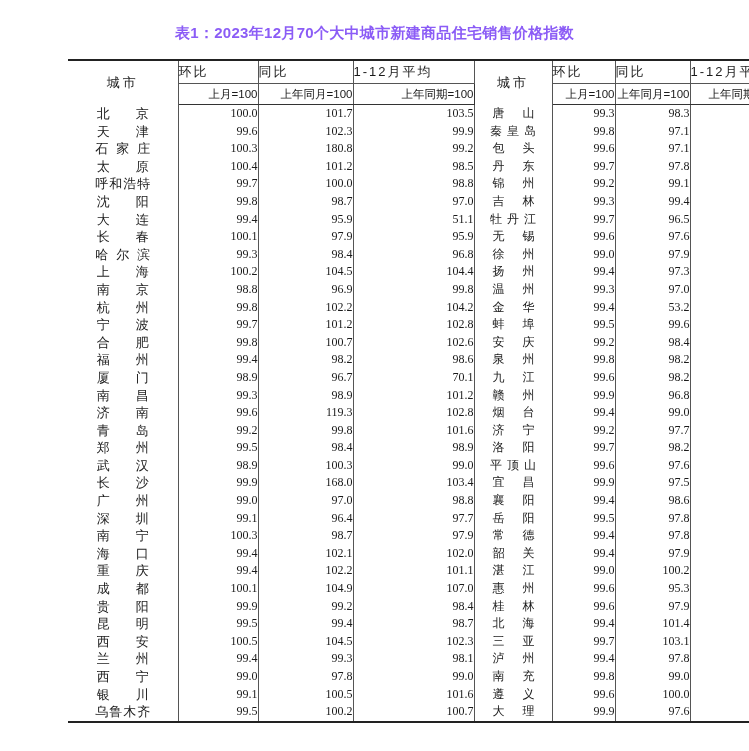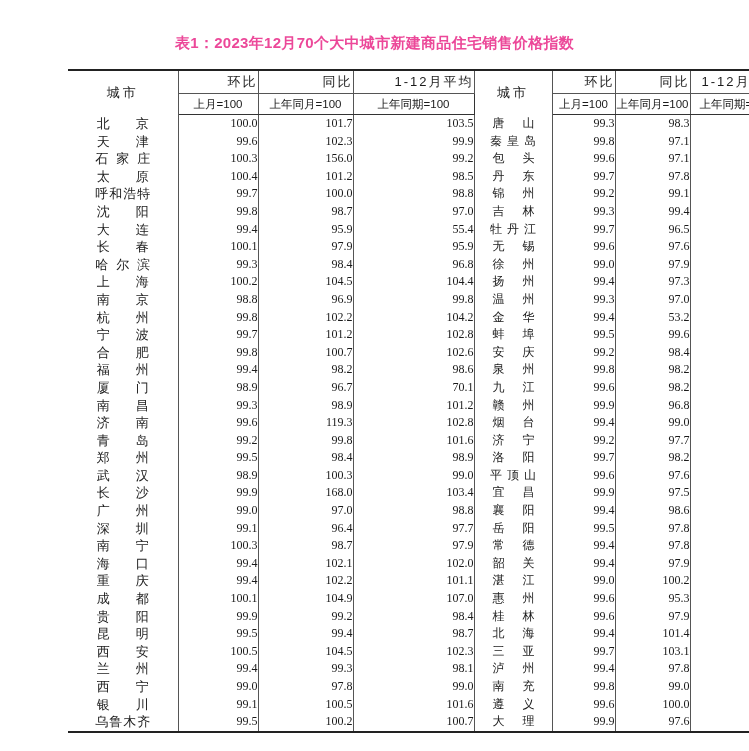--- a/index.html
+++ b/index.html
@@ -18,24 +18,24 @@
     width: 749px;
     height: 751px;
     position: relative;
     box-sizing: border-box;
   }
   .title {
     text-align: center;
     font-size: 15px;
     font-weight: bold;
     letter-spacing: 0.3px;
-    padding-top: 34px;
+    padding-top: 24px;
     padding-bottom: 16px;
     font-family: "Liberation Sans", "DejaVu Sans", sans-serif;
-    color: #ec4899;
+    color: #8b5cf6;
   }
   .table-wrap {
     padding: 0 36px 0 68px;
     box-sizing: border-box;
     width: 749px;
   }
   table.idx {
     border-collapse: collapse;
     width: 613px;
     table-layout: fixed;
@@ -61,31 +61,31 @@
   .hdr-rule td, .hdr-rule th { border-bottom: 1.6px solid #333; }
 
   th.h-city {
     text-align: center;
     font-size: 13px;
     letter-spacing: 3px;
     border-right: 1.1px solid #555;
     font-family: "Liberation Sans", "DejaVu Sans", sans-serif;
   }
   th.h-top {
-    text-align: right;
+    text-align: left;
     font-size: 13px;
     letter-spacing: 2px;
     height: 22px;
     border-right: 1.1px solid #555;
     border-bottom: 1.1px solid #555;
     font-family: "Liberation Sans", "DejaVu Sans", sans-serif;
   }
   th.h-top.last { border-right: 1.1px solid #555; }
   th.h-sub {
-    text-align: center;
+    text-align: right;
     font-size: 11.5px;
     height: 20px;
     border-right: 1.1px solid #555;
     font-family: "Liberation Sans", "DejaVu Sans", sans-serif;
   }
   th.h-sub.last, th.h-top.edge { border-right: 1.1px solid #555; }
   th.sep-left, td.sep-left { border-left: 1.6px solid #333; }
 
   td.city {
     text-align: center;
@@ -181,21 +181,21 @@
             <td class="num">102.3</td>
             <td class="num">99.9</td>
             <td class="city c2 sep-left"><span class="n3">秦皇岛</span></td>
             <td class="num">99.8</td>
             <td class="num">97.1</td>
             <td class="num tail">95.9</td>
           </tr>
           <tr>
             <td class="city"><span class="n3">石家庄</span></td>
             <td class="num">100.3</td>
-            <td class="num">156.0</td>
+            <td class="num">180.8</td>
             <td class="num">99.2</td>
             <td class="city c2 sep-left"><span class="n2">包头</span></td>
             <td class="num">99.6</td>
             <td class="num">97.1</td>
             <td class="num tail">97.1</td>
           </tr>
           <tr>
             <td class="city"><span class="n2">太原</span></td>
             <td class="num">100.4</td>
             <td class="num">101.2</td>
@@ -222,21 +222,21 @@
             <td class="num">97.0</td>
             <td class="city c2 sep-left"><span class="n2">吉林</span></td>
             <td class="num">99.3</td>
             <td class="num">99.4</td>
             <td class="num tail">97.6</td>
           </tr>
           <tr>
             <td class="city"><span class="n2">大连</span></td>
             <td class="num">99.4</td>
             <td class="num">95.9</td>
-            <td class="num">55.4</td>
+            <td class="num">51.1</td>
             <td class="city c2 sep-left"><span class="n3">牡丹江</span></td>
             <td class="num">99.7</td>
             <td class="num">96.5</td>
             <td class="num tail">96.6</td>
           </tr>
           <tr>
             <td class="city"><span class="n2">长春</span></td>
             <td class="num">100.1</td>
             <td class="num">97.9</td>
             <td class="num">95.9</td>

